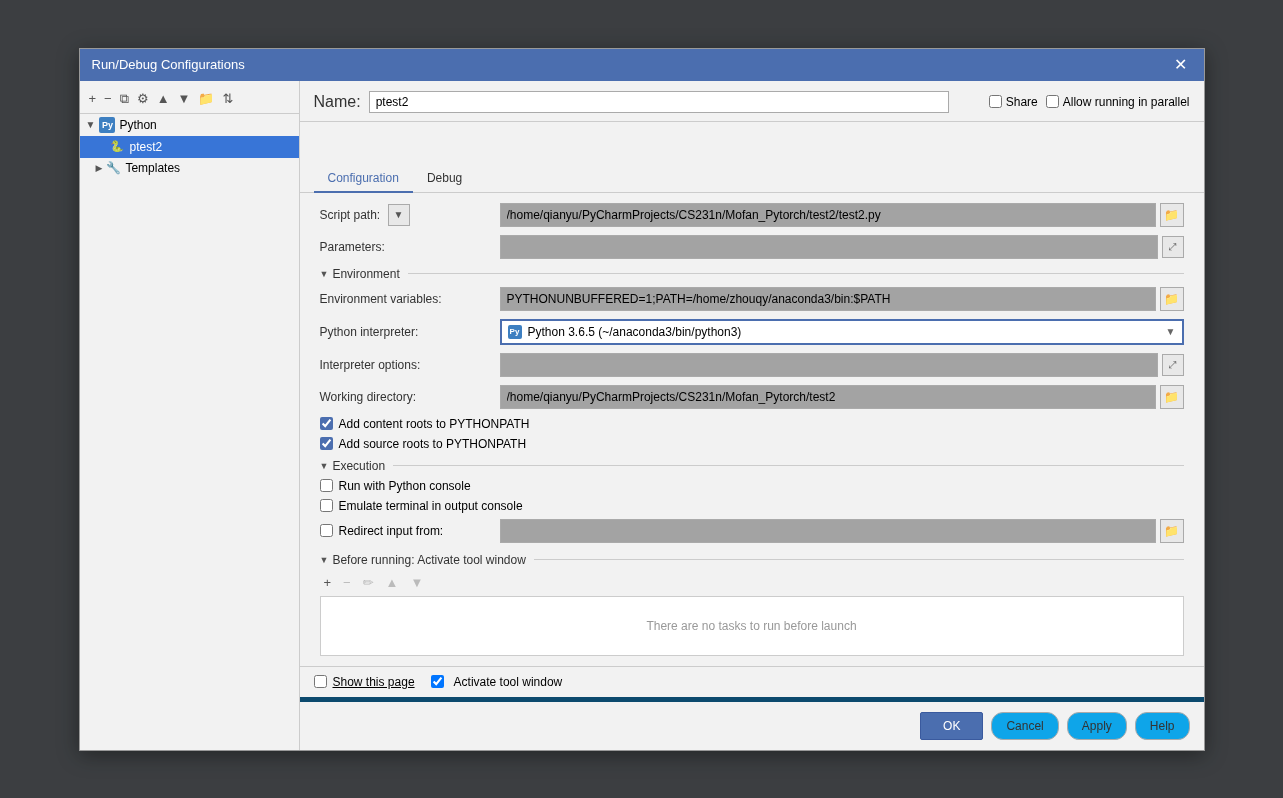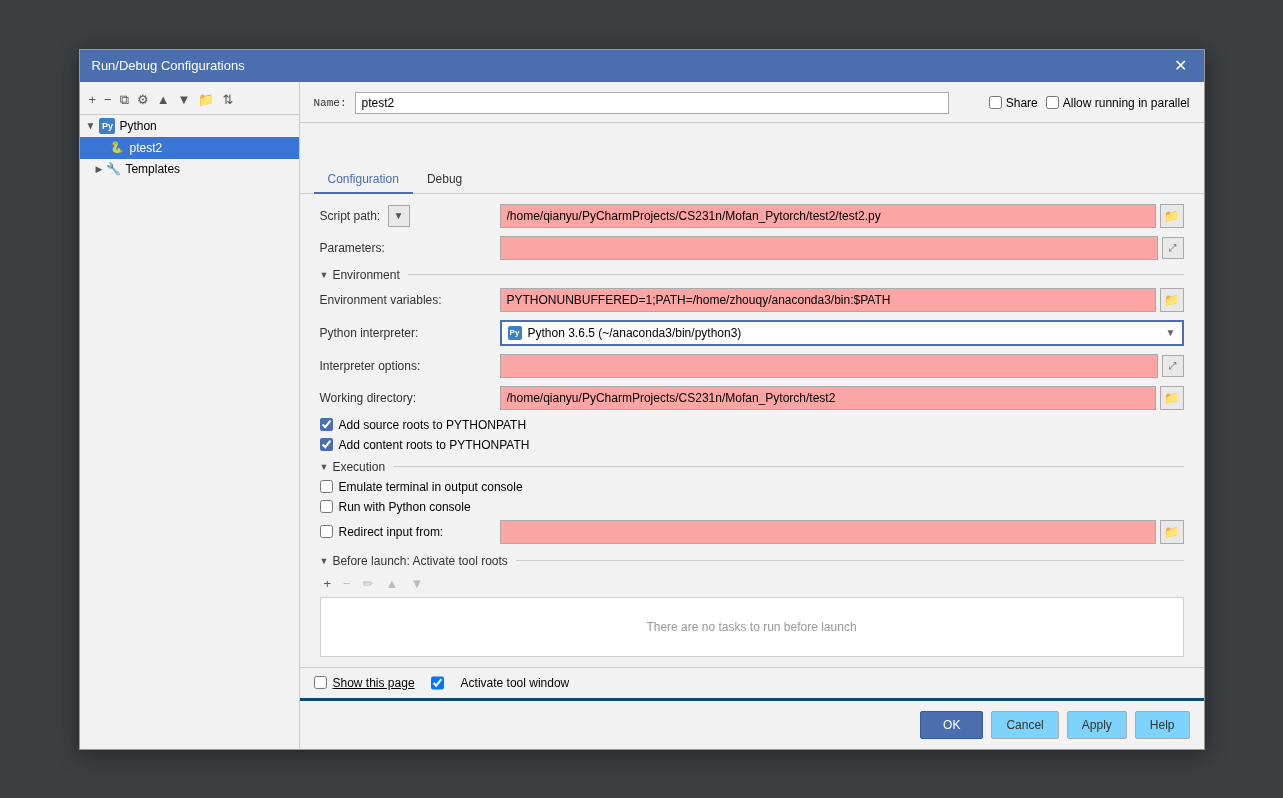--- a/index.html
+++ b/index.html
@@ -155,24 +155,23 @@
 
     .name-row {
       display: flex;
       align-items: center;
       padding: 10px 14px 8px;
       gap: 8px;
       border-bottom: 1px solid #ccc;
     }
 
     .name-label {
-      font-size: 11px;
+      font-size: 16px;
       color: #333;
       white-space: nowrap;
-      font-family: Liberation Mono, monospace;
     }
 
     .name-input {
       flex: 1;
       padding: 3px 6px;
       border: 1px solid #aaa;
       font-size: 12px;
       background: white;
     }
 
@@ -240,21 +239,21 @@
       display: flex;
       align-items: center;
       gap: 4px;
     }
 
     .form-input {
       flex: 1;
       padding: 3px 6px;
       border: 1px solid #aaa;
       font-size: 12px;
-      background: #fca5a5;
+      background: #a3a3a3;
       min-height: 24px;
     }
 
     .expand-btn {
       width: 22px;
       height: 22px;
       background: #e8e8e8;
       border: 1px solid #aaa;
       cursor: pointer;
       display: flex;
@@ -400,41 +399,41 @@
       background: #f2f2f2;
     }
 
     .dialog-buttons {
       display: flex;
       justify-content: flex-end;
       align-items: flex-start;
       padding: 10px 14px;
       gap: 8px;
       background: #f2f2f2;
-      border-top: 3px solid #0c4a6e;
+      border-top: 5px solid #0c4a6e;
     }
 
     .btn-ok {
       background: #4b6eaf;
       color: white;
       border: 1px solid #3a5a9e;
       padding: 6px 22px;
       cursor: pointer;
       font-size: 12px;
       border-radius: 2px;
     }
 
     .btn-cancel, .btn-apply, .btn-help {
-      background: #7dd3fc;
+      background: #0ea5e9;
       color: #333;
       border: 1px solid #aaa;
       padding: 6px 14px;
       cursor: pointer;
       font-size: 12px;
-      border-radius: 2px;
+      border-radius: 12px;
     }
 
     .left-panel-top {
       display: flex;
       flex-direction: column;
     }
   </style>
 </head>
 <body>
 
@@ -558,81 +557,81 @@
 
           <div class="form-row">
             <span class="form-label">Working directory:</span>
             <div class="form-input-wrap">
               <input type="text" class="form-input" value="/home/qianyu/PyCharmProjects/CS231n/Mofan_Pytorch/test2" style="">
               <button class="folder-btn">📁</button>
             </div>
           </div>
 
           <div class="checkbox-row">
+            <input type="checkbox" id="cb_content" checked="" style="">
+            <label for="cb_content">Add content roots to PYTHONPATH</label>
+          </div>
+
+          <div class="checkbox-row">
             <input type="checkbox" id="cb_source" checked="" style="">
             <label for="cb_source">Add source roots to PYTHONPATH</label>
-          </div>
-
-          <div class="checkbox-row">
-            <input type="checkbox" id="cb_content" checked="" style="">
-            <label for="cb_content">Add content roots to PYTHONPATH</label>
           </div>
 
           <div class="section-header">
             <span class="section-arrow">▼</span>
             <span>Execution</span>
             <div class="section-divider"></div>
           </div>
 
           <div class="checkbox-row">
+            <input type="checkbox" id="cb_pyconsole" style="">
+            <label for="cb_pyconsole">Run with Python console</label>
+          </div>
+
+          <div class="checkbox-row">
             <input type="checkbox" id="cb_emulate" style="">
             <label for="cb_emulate">Emulate terminal in output console</label>
-          </div>
-
-          <div class="checkbox-row">
-            <input type="checkbox" id="cb_pyconsole" style="">
-            <label for="cb_pyconsole">Run with Python console</label>
           </div>
 
           <div class="form-row">
             <div style="display:flex;align-items:center;gap:6px;width:180px;flex-shrink:0;">
               <input type="checkbox" id="cb_redirect" style="">
               <label for="cb_redirect">Redirect input from:</label>
             </div>
             <div class="form-input-wrap">
               <input type="text" class="form-input" value="" style="">
               <button class="folder-btn">📁</button>
             </div>
           </div>
 
           <div class="before-launch-section">
             <div class="section-header">
               <span class="section-arrow">▼</span>
-              <span>Before launch: Activate tool roots</span>
+              <span>Before running: Activate tool window</span>
               <div class="section-divider"></div>
             </div>
             <div class="before-launch-toolbar">
               <button class="bl-btn">+</button>
               <button class="bl-btn disabled">−</button>
               <button class="bl-btn disabled">✏</button>
               <button class="bl-btn disabled">▲</button>
               <button class="bl-btn disabled">▼</button>
             </div>
             <div class="before-launch-box">
               <span>There are no tasks to run before launch</span>
             </div>
           </div>
         </div>
 
         <div class="bottom-options">
           <div style="display:flex;align-items:center;gap:6px;text-decoration:underline;">
             <input type="checkbox" id="cb_showpage" style="">
             <label for="cb_showpage">Show this page</label>
           </div>
-          <div style="display:flex;gap:17px;">
+          <div style="display:flex;align-items:center;gap:10px;">
             <input type="checkbox" id="cb_activate" checked="" style="">
             <label for="cb_activate">Activate tool window</label>
           </div>
         </div>
 
         <div class="dialog-buttons">
           <button class="btn-ok">OK</button>
           <button class="btn-cancel">Cancel</button>
           <button class="btn-apply">Apply</button>
           <button class="btn-help">Help</button>

